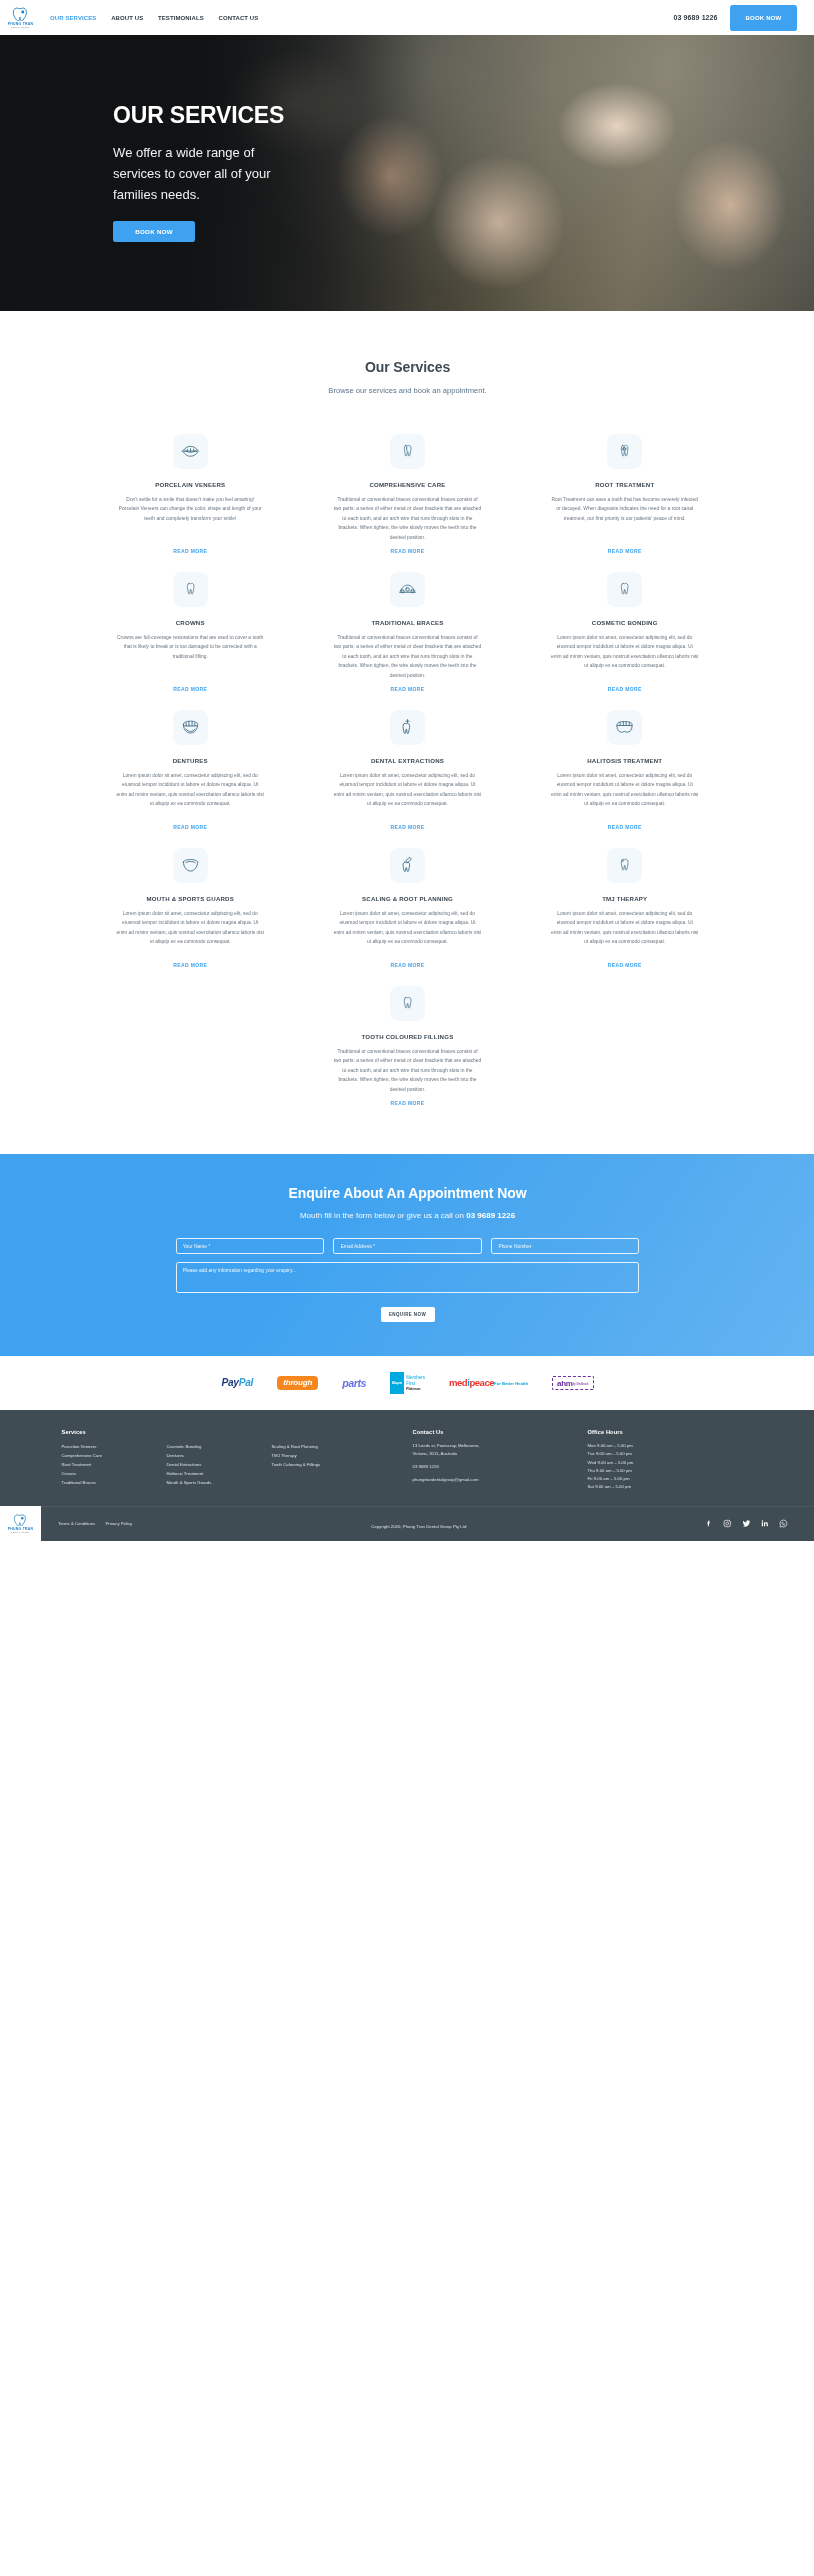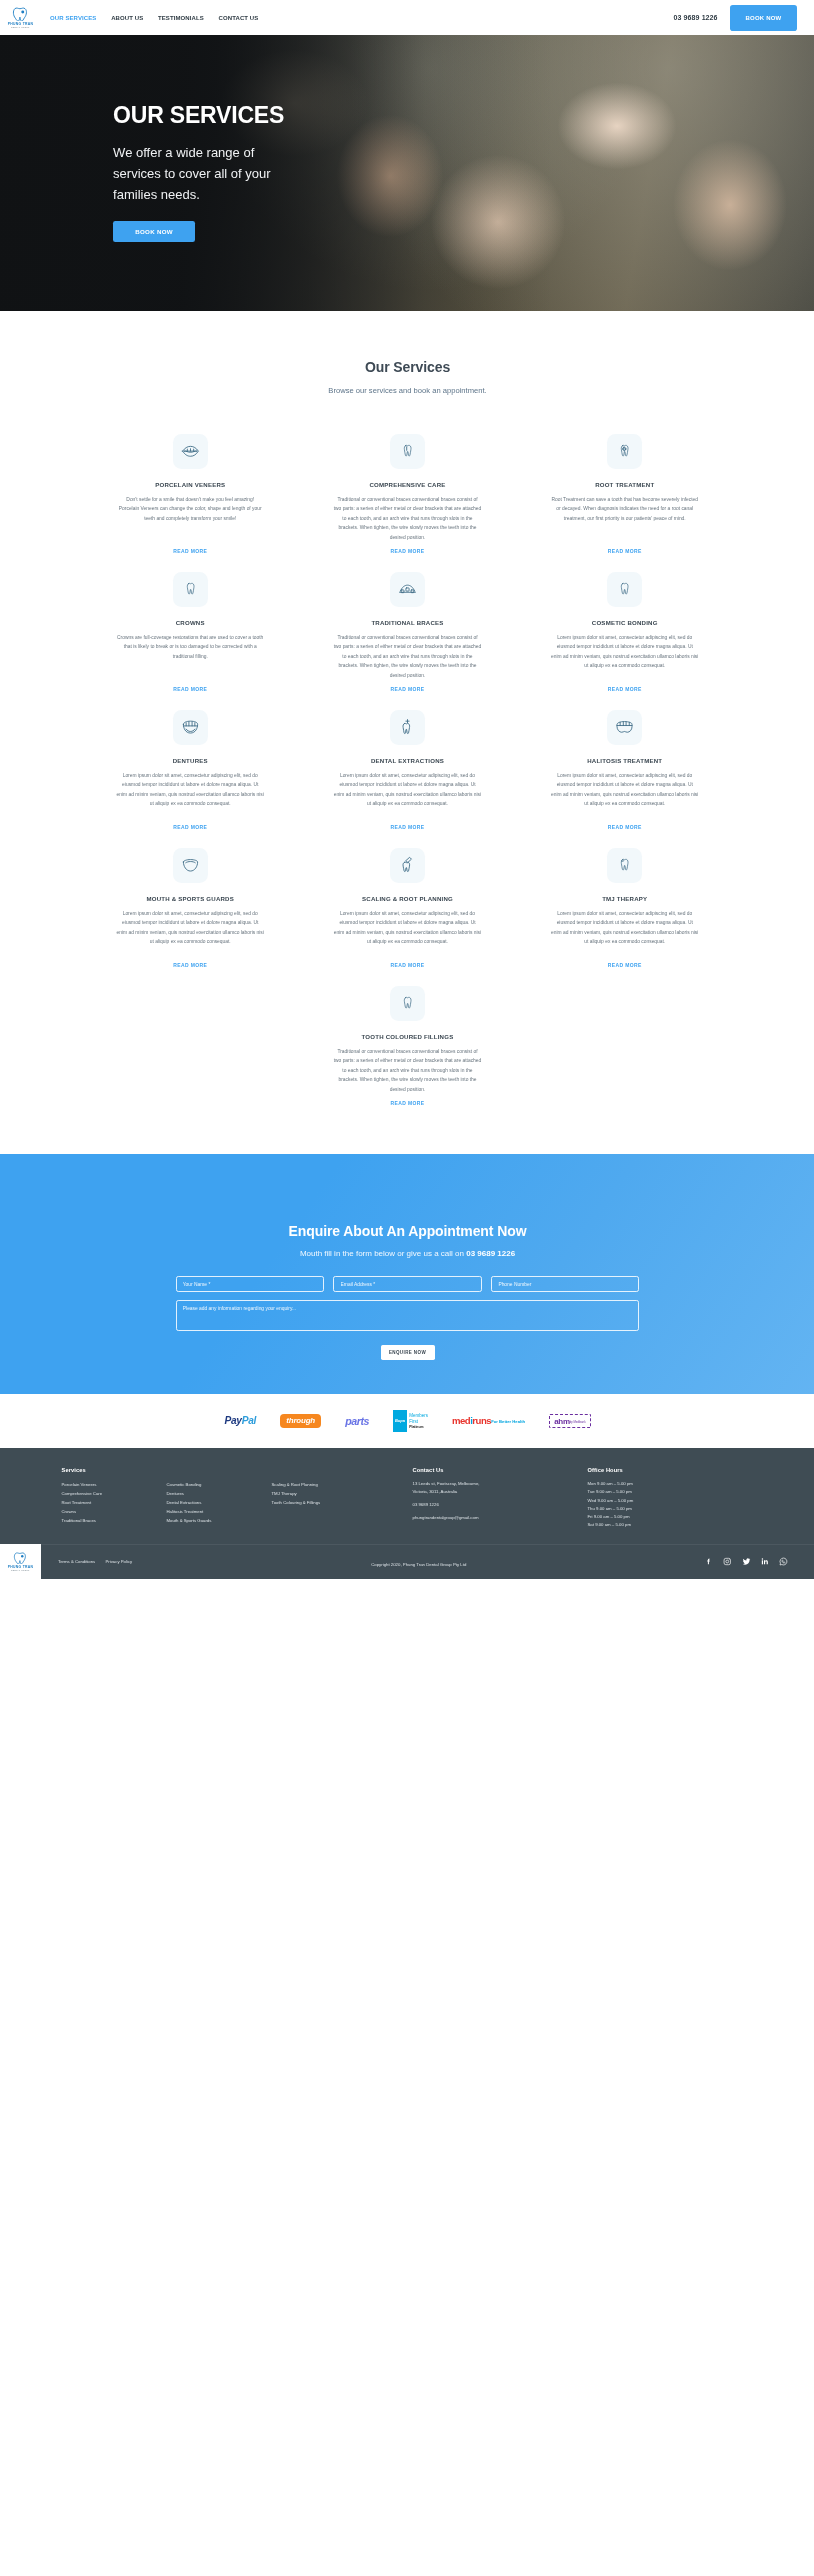--- a/index.html
+++ b/index.html
@@ -229,21 +229,20 @@
   .enquire {
     background: linear-gradient(125deg, #3ea2f0 0%, #3ea2f0 35%, #4fa9ef 65%, #63b4f2 100%);
     padding: 31px 0 34px;
     text-align: center;
   }
   .enq-title {
     font-size: 14px;
     font-weight: bold;
     color: #fff;
     letter-spacing: -0.1px;
-    margin-top: 38px;
   }
   .enq-sub {
     margin-top: 10.2px;
     font-size: 8px;
     color: #f3f9ff;
   }
   .enq-sub b { font-weight: bold; color: #fff; }
   .form {
     max-width: 509px;
     margin: 18px auto 0;
@@ -652,21 +651,21 @@
   <div class="pl stripe">parts</div>
   <div class="pl bupa">
     <div class="bupa-blue">Bupa</div>
     <div class="bupa-txt">
       <span class="m">Members</span>
       <span class="m">First</span>
       <span class="pl2">Platinum</span>
     </div>
   </div>
   <div class="pl medibank">
-    <div class="mb"><span class="r">med</span><span class="i">i</span><span class="b">runs</span></div>
+    <div class="mb"><span class="r">med</span><span class="i">i</span><span class="b">peace</span></div>
     <div class="fbh">For Better Health</div>
   </div>
   <div class="pl ahm">
     <div class="a">ahm</div>
     <div class="bym">by Medibank</div>
   </div>
 </section>
 
 <footer class="footer">
   <div class="footer-inner">

